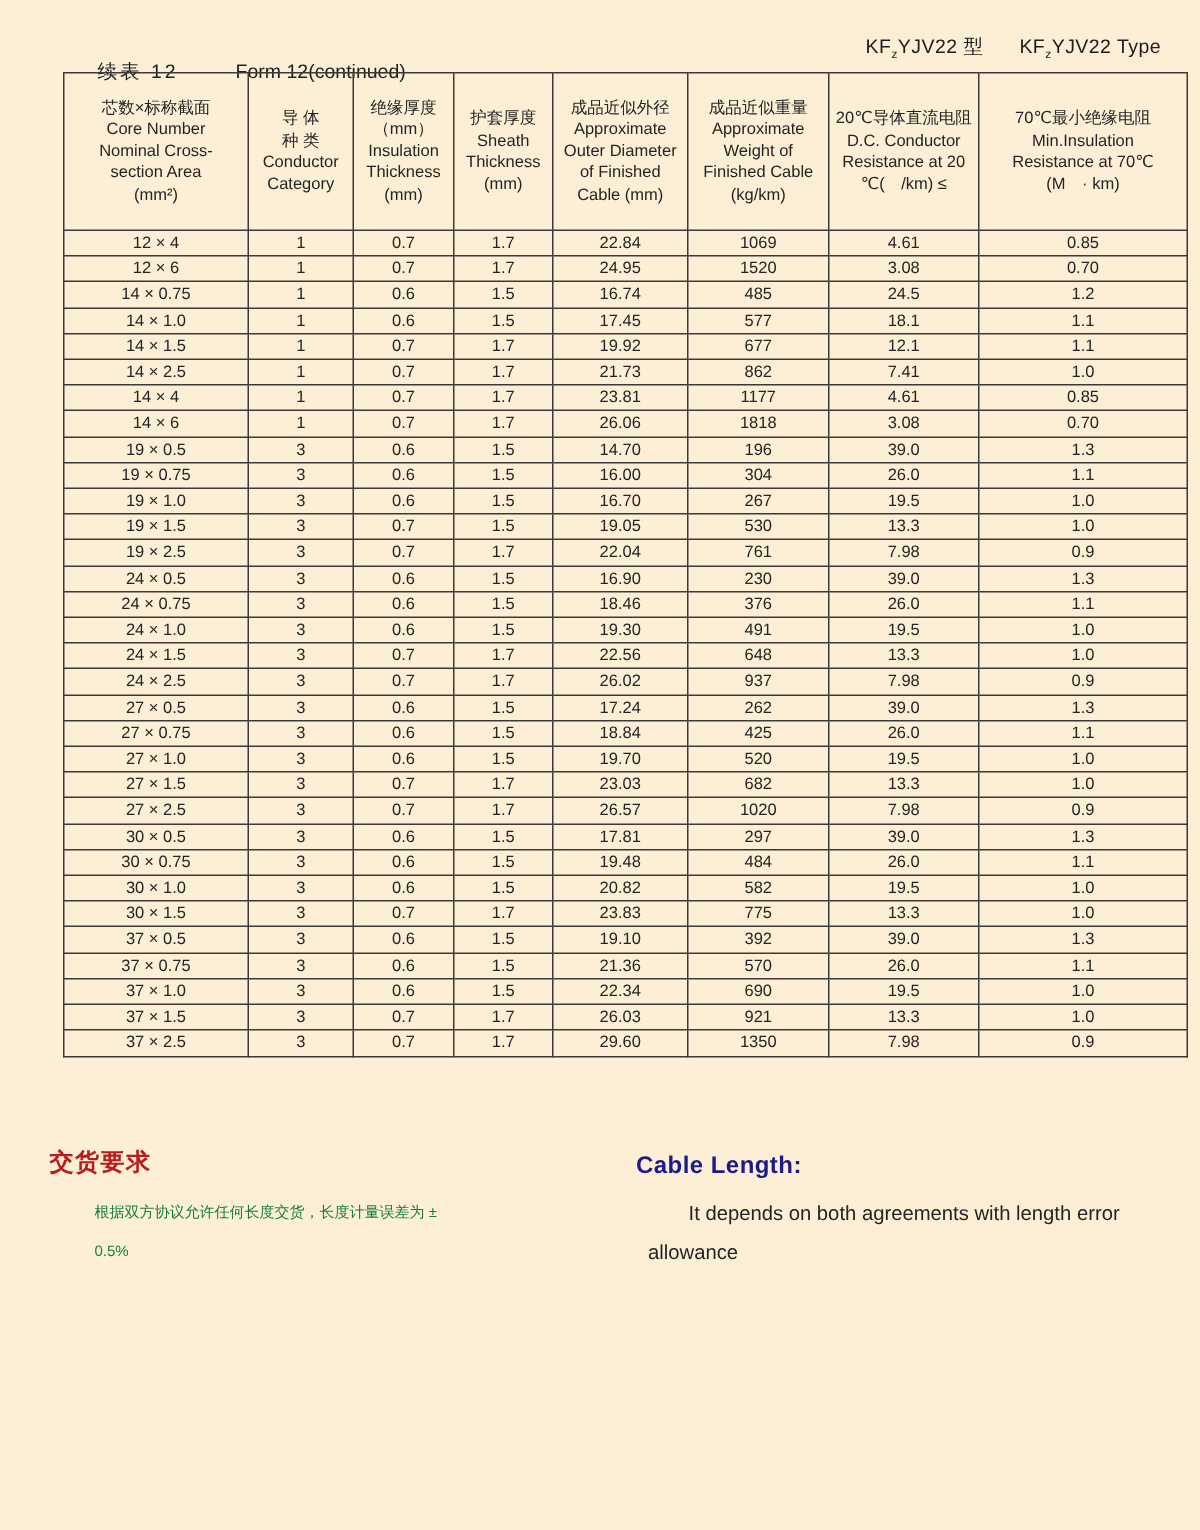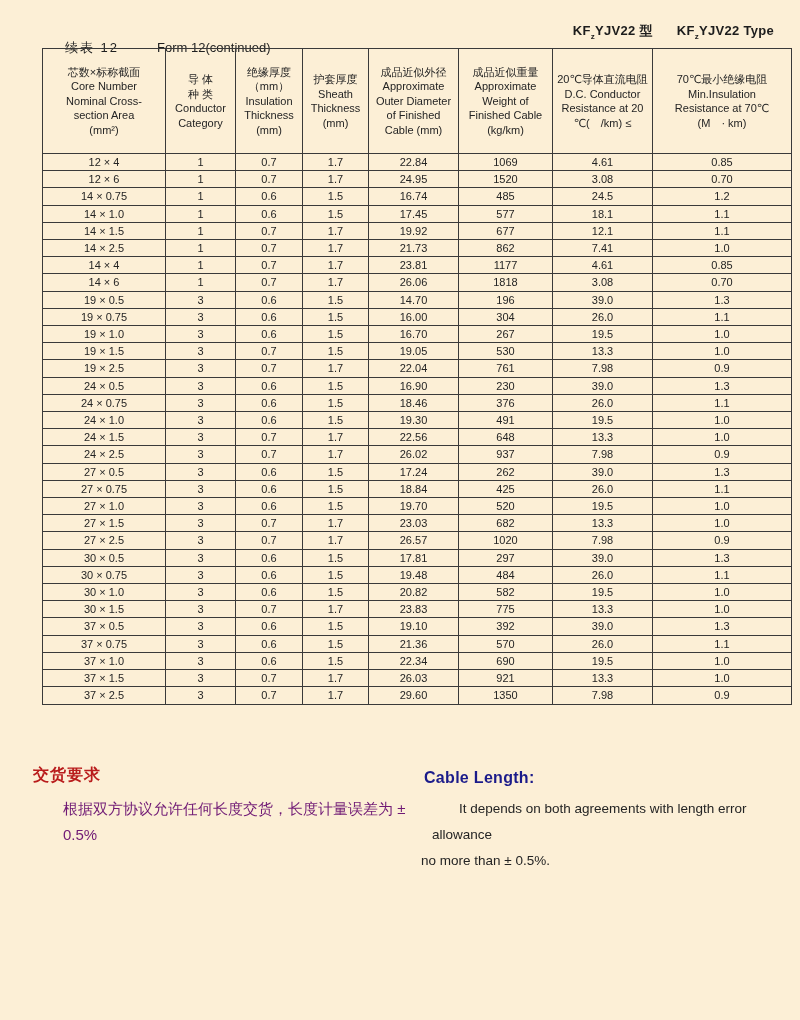--- a/index.html
+++ b/index.html
@@ -13,21 +13,21 @@
     position: relative;
     background: #FCEFD6;
     font-family: "Liberation Sans", "DejaVu Sans", sans-serif;
     color: #242424;
   }
   .top-right-title {
     position: absolute;
     top: 22px;
     right: 26px;
     font-size: 13px;
-    font-weight: bold;
+    font-weight: normal;
     color: #1c1c1c;
     white-space: nowrap;
   }
   .top-right-title .model { letter-spacing: 0.3px; }
   .top-right-title .gap { display: inline-block; width: 24px; }
   .top-right-title sub { font-size: 8px; }
   .caption {
     position: absolute;
     top: 39px;
     left: 65px;
@@ -75,23 +75,23 @@
     font-size: 16px;
     font-weight: bold;
     color: #1b1b8a;
     letter-spacing: 1px;
   }
   .sec-body-cn {
     position: absolute;
     left: 63px;
     top: 796px;
     width: 390px;
-    font-size: 15px;
+    font-size: 10px;
     line-height: 26px;
-    color: #701a75;
+    color: #15803d;
   }
   .sec-title-en {
     position: absolute;
     left: 424px;
     top: 769px;
     font-size: 16px;
     font-weight: bold;
     color: #1b1b8a;
     letter-spacing: 0.3px;
   }
@@ -510,14 +510,13 @@
 
 <div class="sec-title-cn" style="color: #b91c1c; text-align: center;">交货要求</div>
 <div class="sec-body-cn">
   <div>根据双方协议允许任何长度交货，长度计量误差为 ±</div>
   <div>0.5%</div>
 </div>
 
 <div class="sec-title-en" style="color: rgb(27, 27, 138);">Cable Length:</div>
 <div class="sec-body-en">
   <div class="line1">It depends on both agreements with length error allowance</div>
-  <div>no more than ± 0.5%.</div>
 </div>
 
 </body></html>

